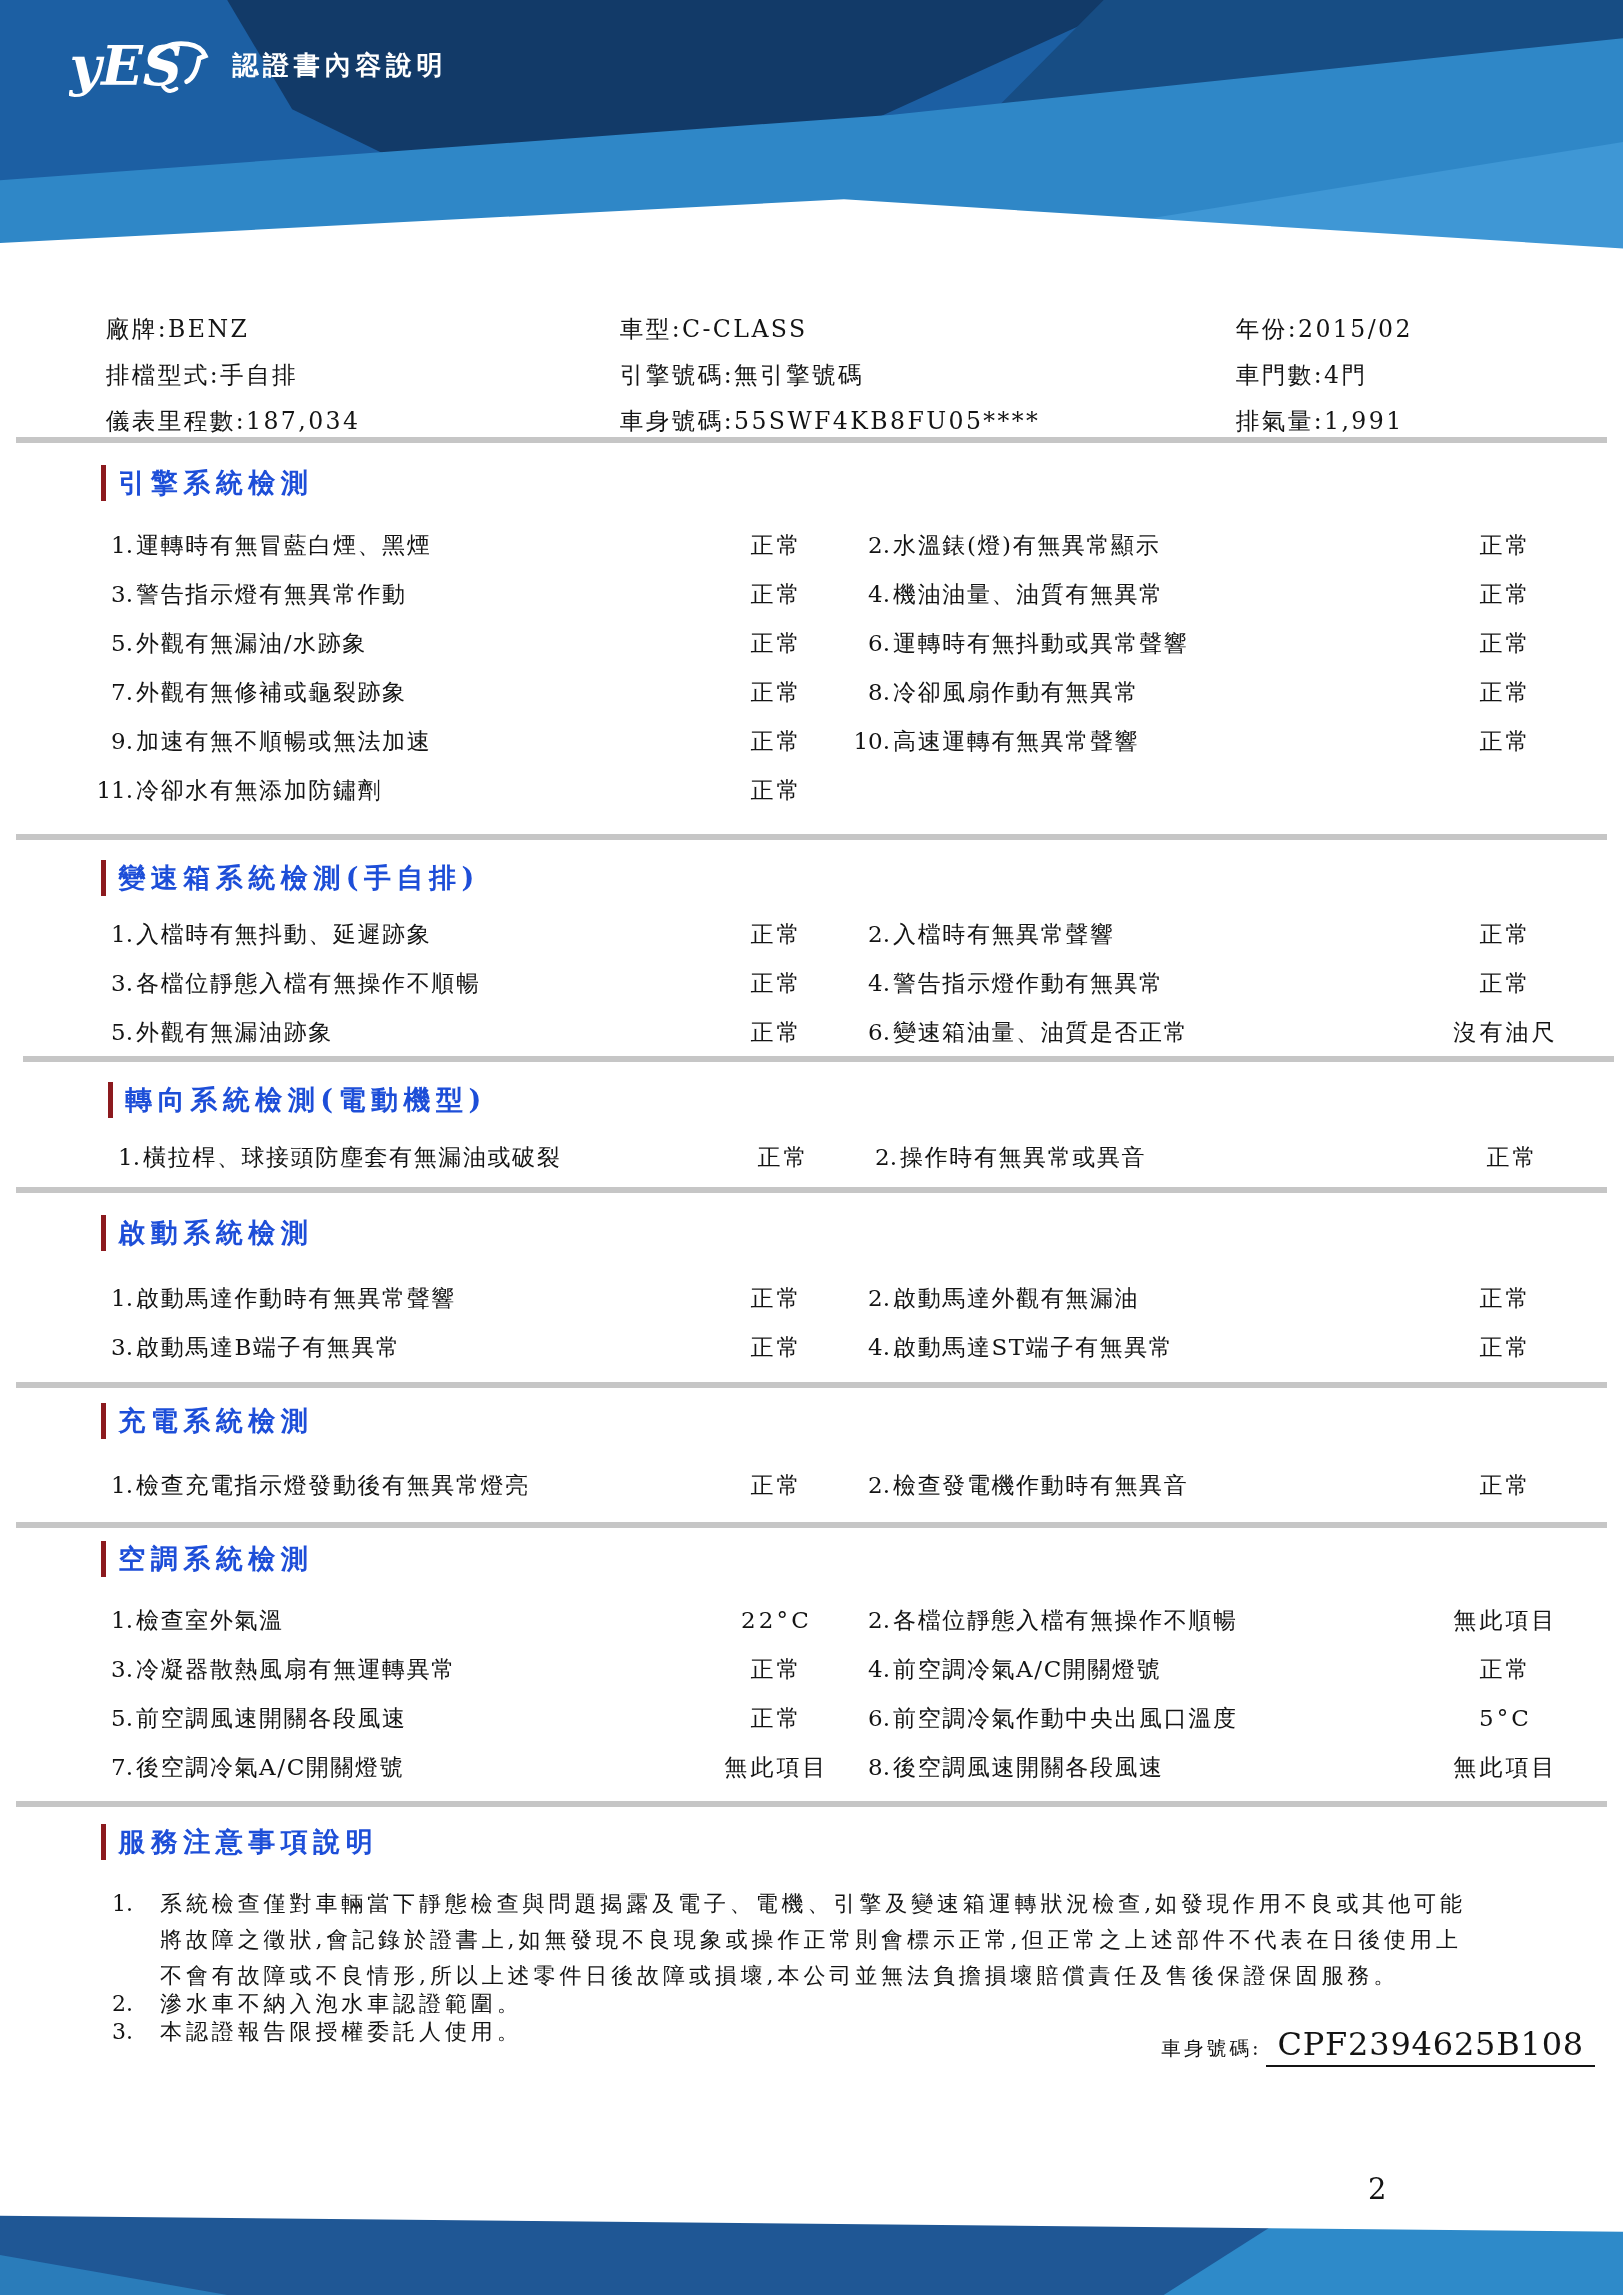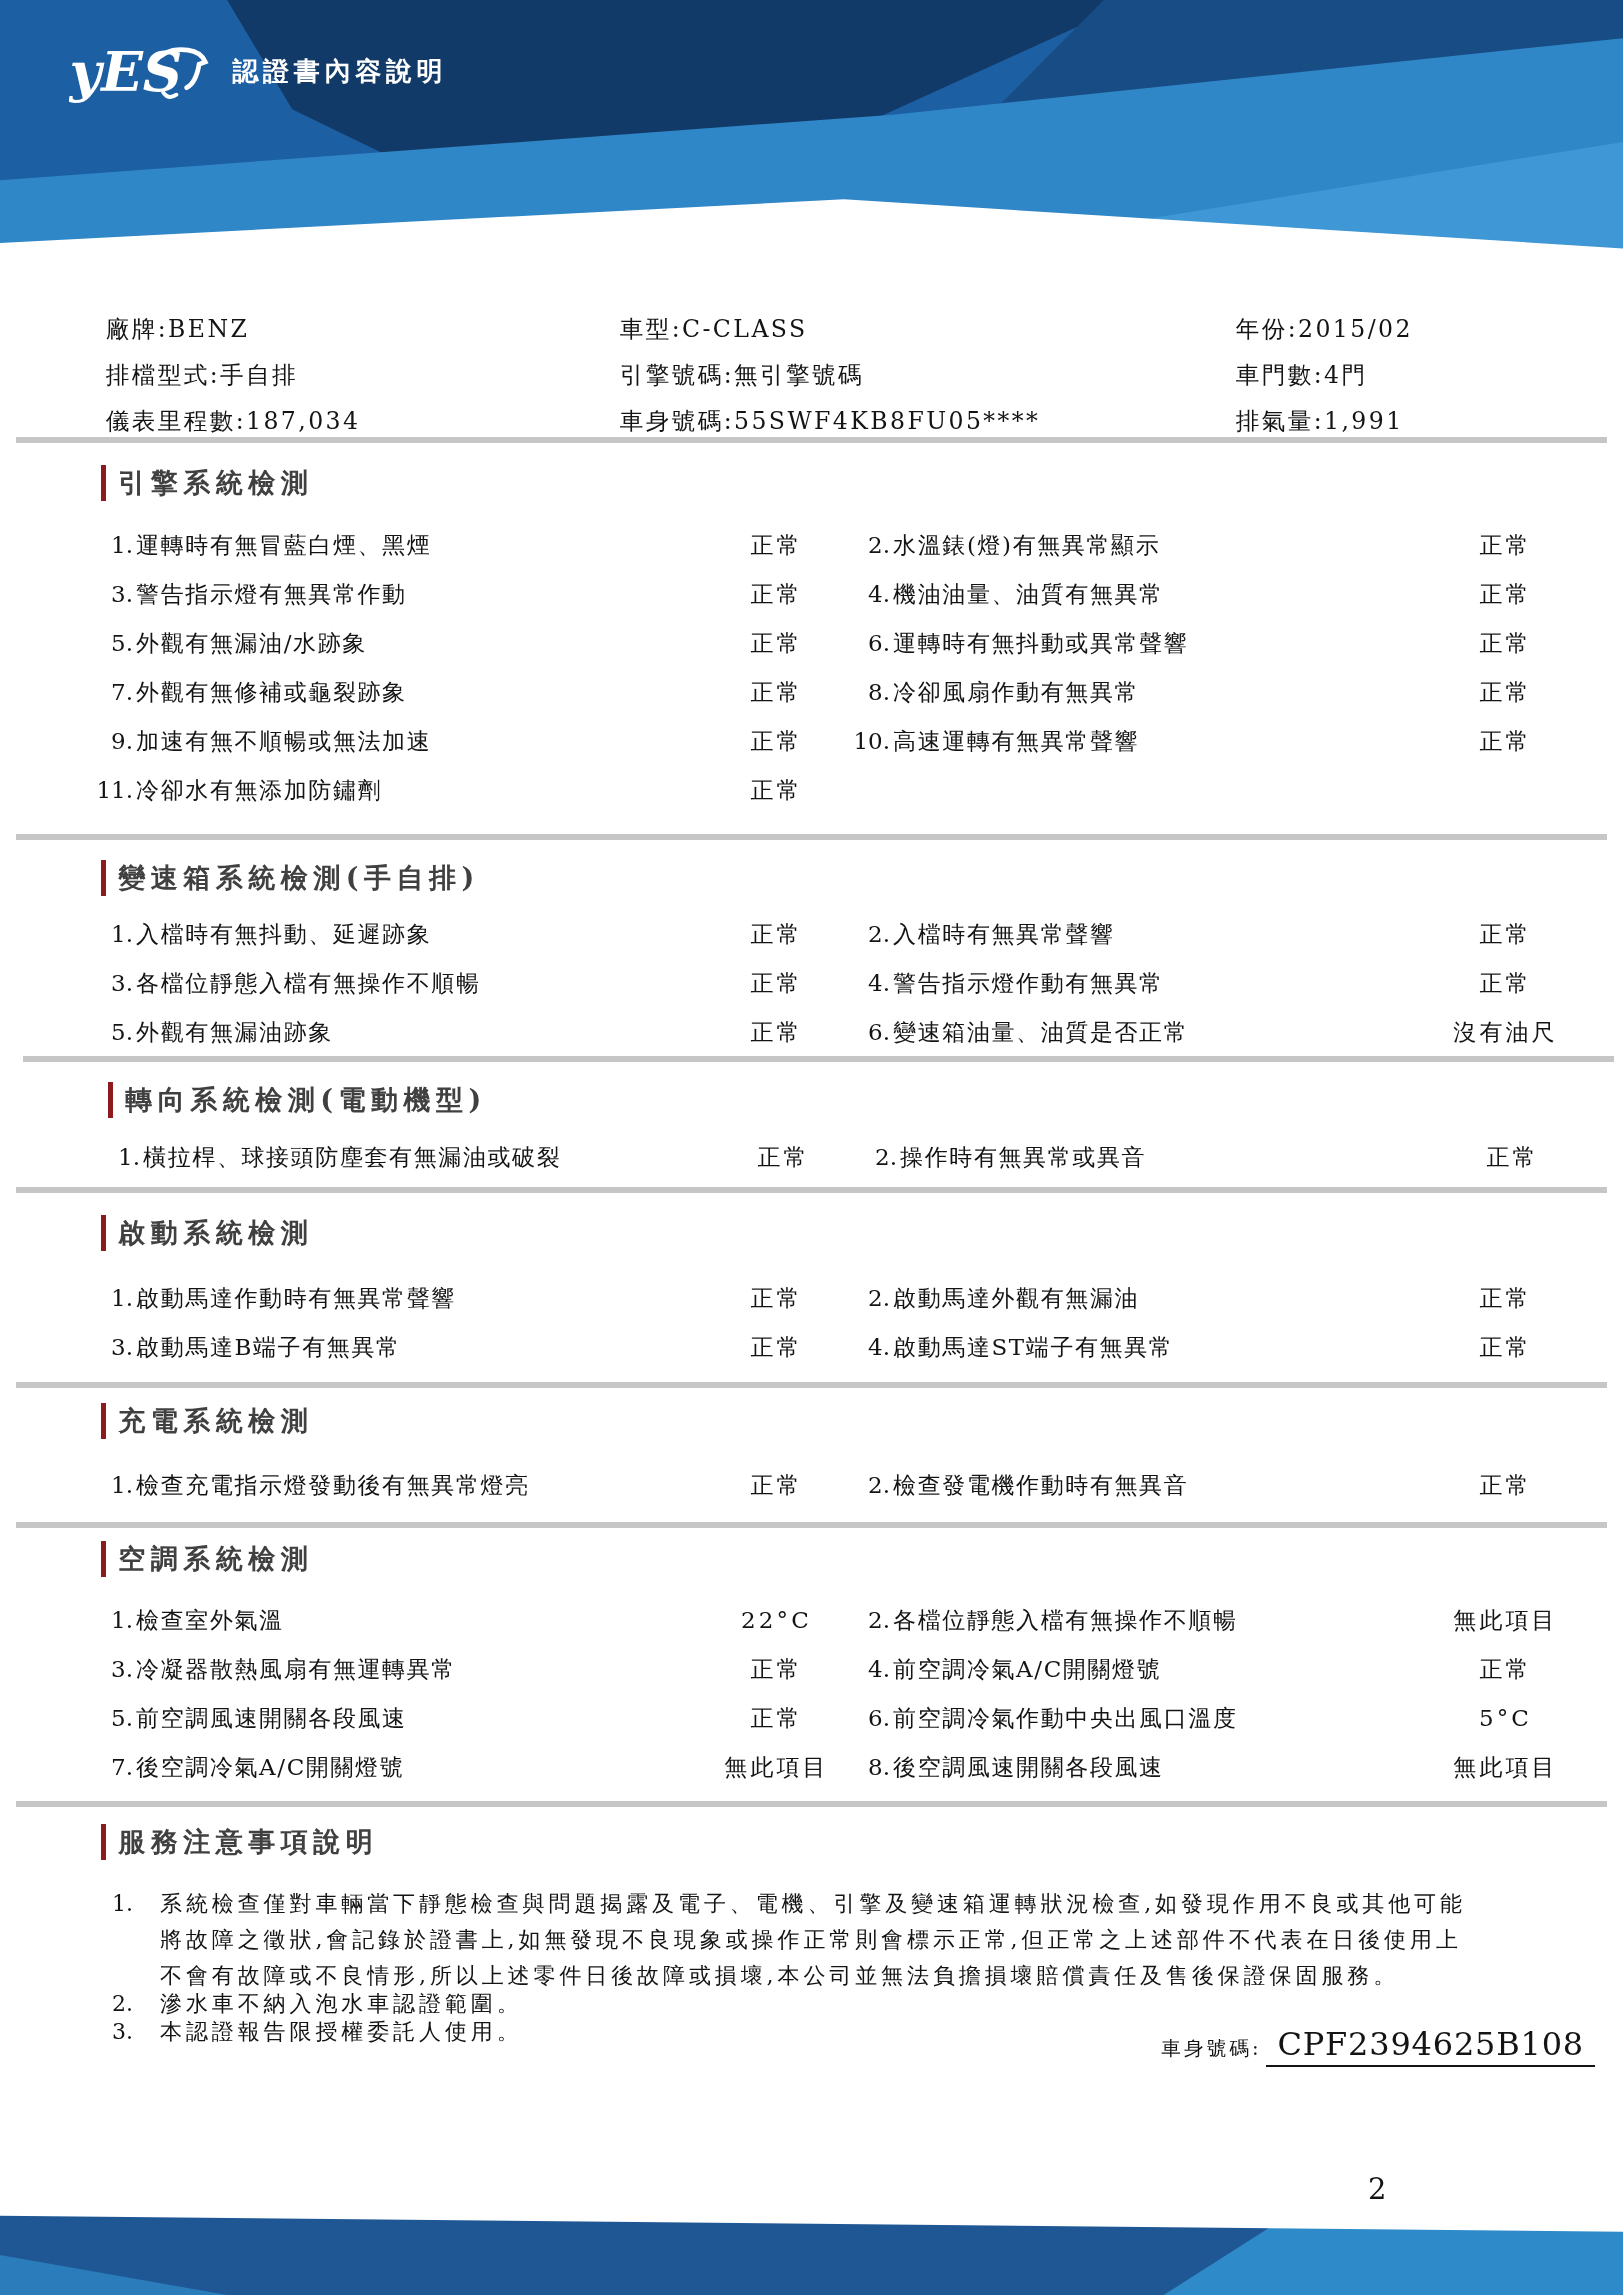--- a/index.html
+++ b/index.html
@@ -9,32 +9,32 @@
     margin:0 auto;
   }
   
   .hdr{position:absolute;top:0;left:0;width:1623px;height:273px;background:#1c5fa3;overflow:hidden;}
   .hdr .facet{position:absolute;inset:0;}
   .f-dark{background:#123a68;clip-path:polygon(14% 0,70% 0,36% 92%,18% 40%);}
   .f-rdark{background:#174d84;clip-path:polygon(68% 0,100% 0,100% 48%,55% 78%);}
   .f-bright{background:#2f87c7;clip-path:polygon(0 66%,55% 42%,100% 14%,100% 72%,0 100%);}
   .f-lighter{background:#3f97d5;clip-path:polygon(50% 100%,100% 52%,100% 100%);}
   .f-white{background:#ffffff;clip-path:polygon(0 100%,0 89%,52% 73%,100% 91%,100% 100%);}
-  .hdr-content{position:absolute;top:33px;left:69px;display:flex;align-items:center;z-index:5;}
+  .hdr-content{position:absolute;top:27px;left:69px;display:flex;align-items:center;z-index:5;}
   .logo-svg{display:block;}
   .hdr-title{margin:0 0 0 20.4px;color:#ffffff;font-size:26px;font-weight:bold;letter-spacing:4.7px;line-height:68px;}
   
   .vinfo{position:absolute;top:306px;left:90px;width:1443px;display:grid;grid-template-columns:514px 616px 1fr;grid-auto-rows:46px;}
   .info-cell{display:flex;align-items:center;padding-left:15.7px;font-size:23.6px;letter-spacing:2.4px;white-space:nowrap;}
   
   .section{position:absolute;left:0;width:1623px;}
   .divider{position:absolute;top:0;left:15.7px;right:15.7px;height:5.5px;background:#c6c6c6;}
   .sec-title{position:absolute;left:101px;display:flex;align-items:stretch;}
   .sec-bar{width:4.7px;background:#8c1a1e;margin-right:12.6px;}
-  .sec-title h2{margin:0;font-size:27px;font-weight:bold;color:#404040;letter-spacing:5.5px;line-height:36px;white-space:nowrap;}
+  .sec-title h2{margin:0;font-size:27px;font-weight:bold;color:#1d4ed8;letter-spacing:5.5px;line-height:36px;white-space:nowrap;}
   .items{position:absolute;left:90px;width:1443px;display:grid;grid-template-columns:616px 141px 589px 139px;grid-auto-rows:49px;}
   .item-label{display:flex;align-items:flex-start;font-size:23px;line-height:30px;white-space:nowrap;}
   .item-label .num{width:43px;text-align:right;flex:0 0 43px;}
   .item-label .txt{padding-left:3.1px;letter-spacing:1.6px;}
   .item-value{font-size:23px;line-height:30px;text-align:center;letter-spacing:3.1px;white-space:nowrap;}
   
   .notes-body{position:absolute;left:90px;width:1476px;}
   .note{display:flex;font-size:22px;line-height:36px;}
   .note + .note{margin-top:-7.9px;}
   .note .num{width:43px;flex:0 0 43px;text-align:right;}

